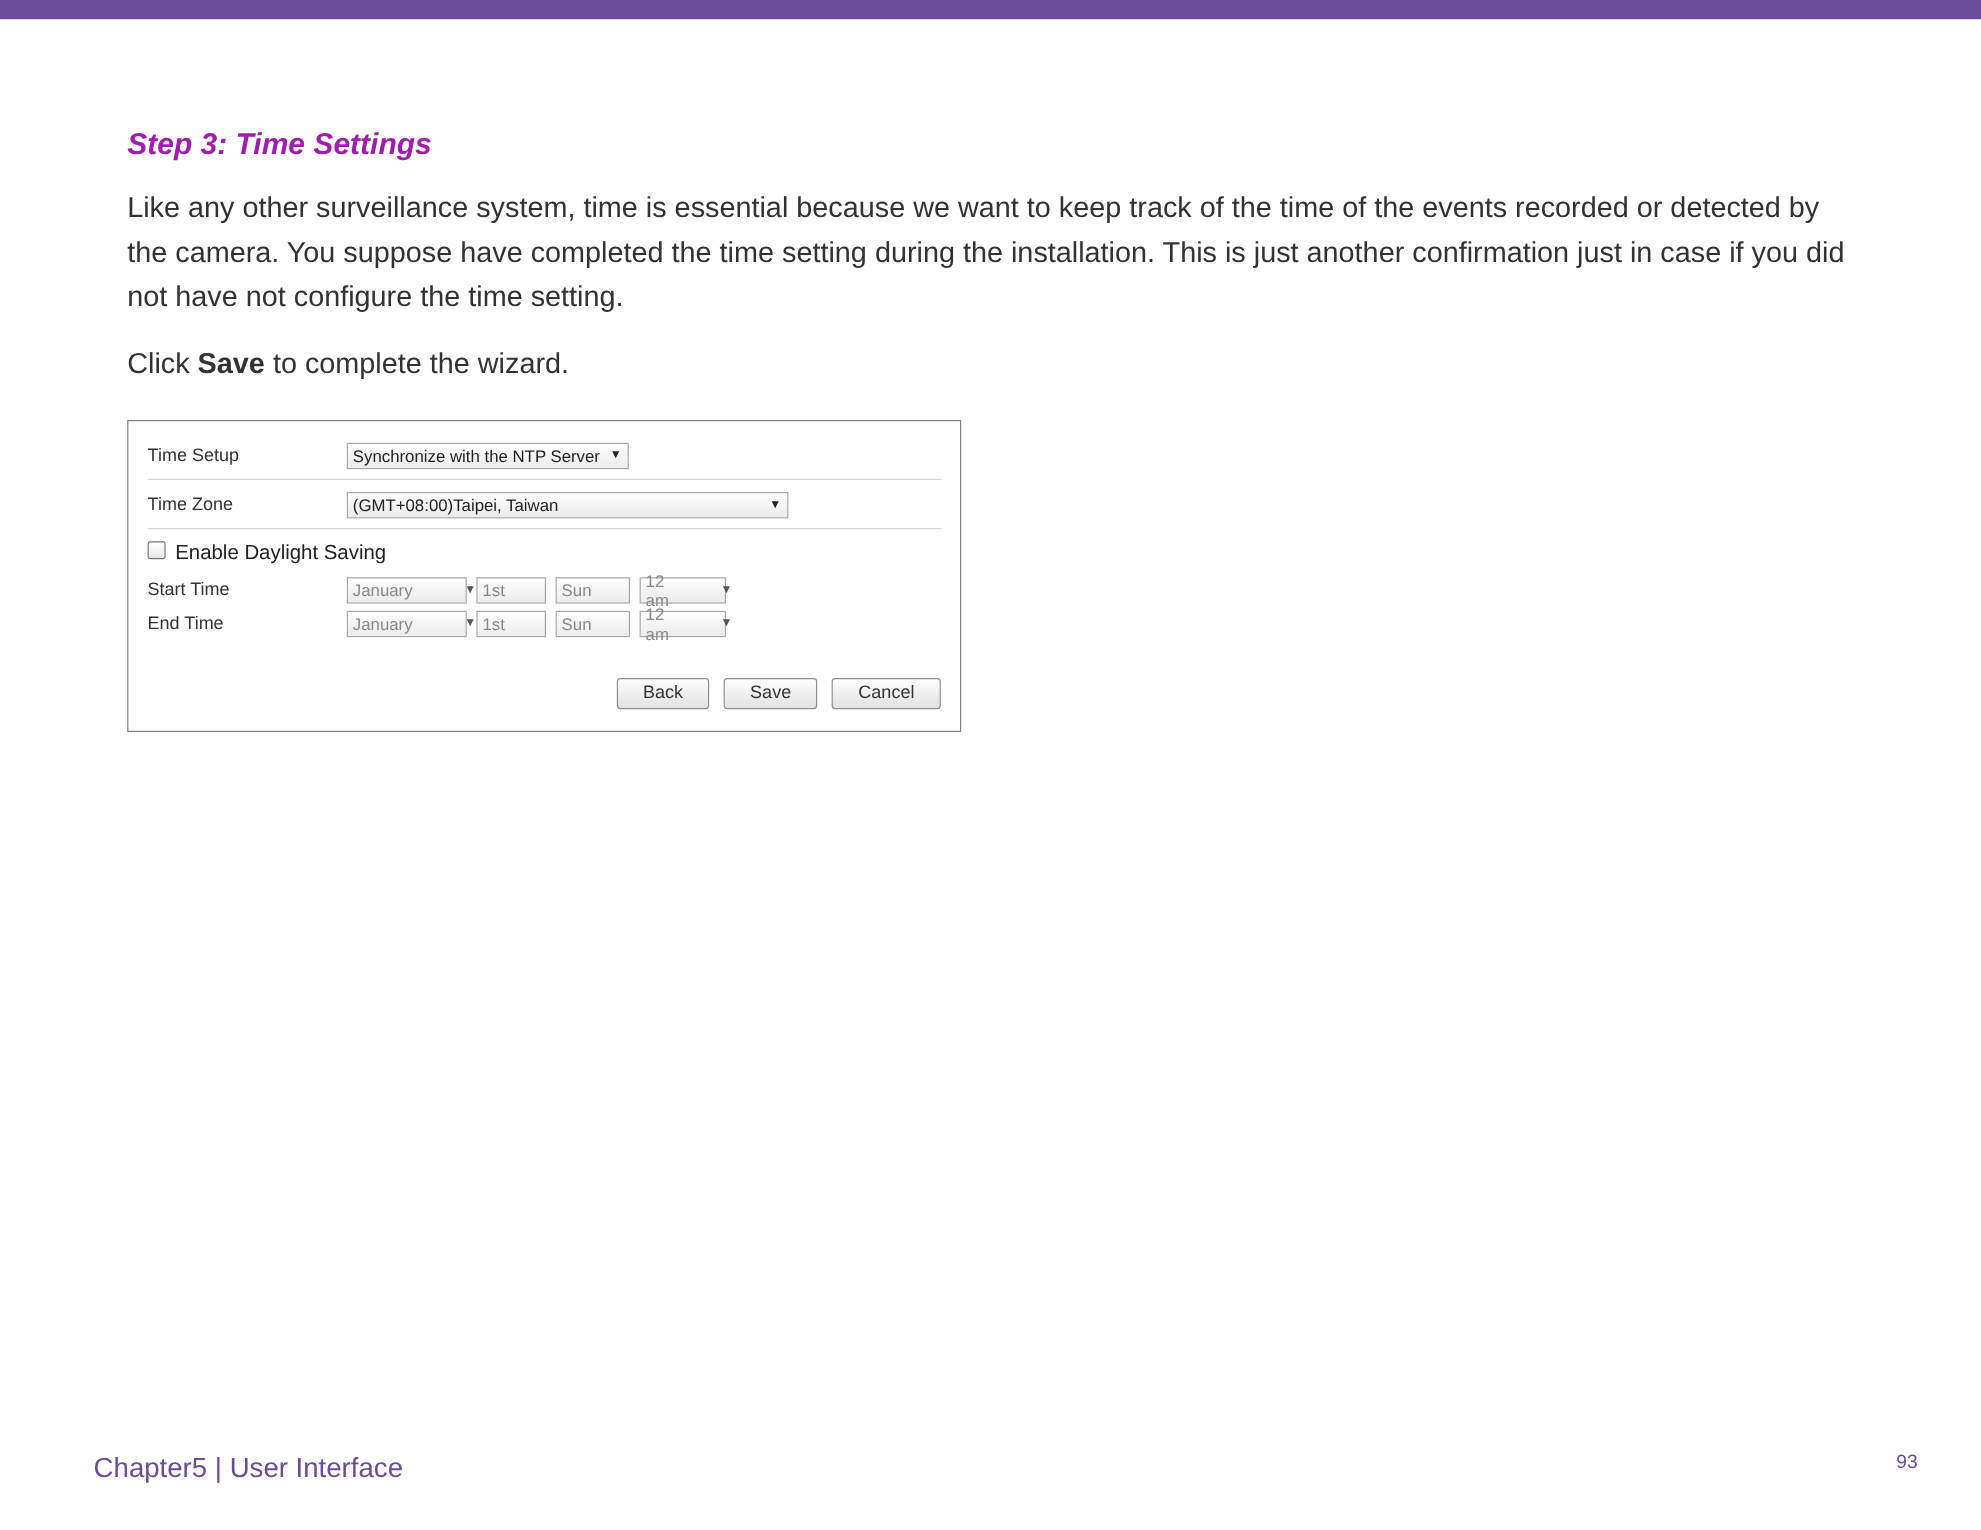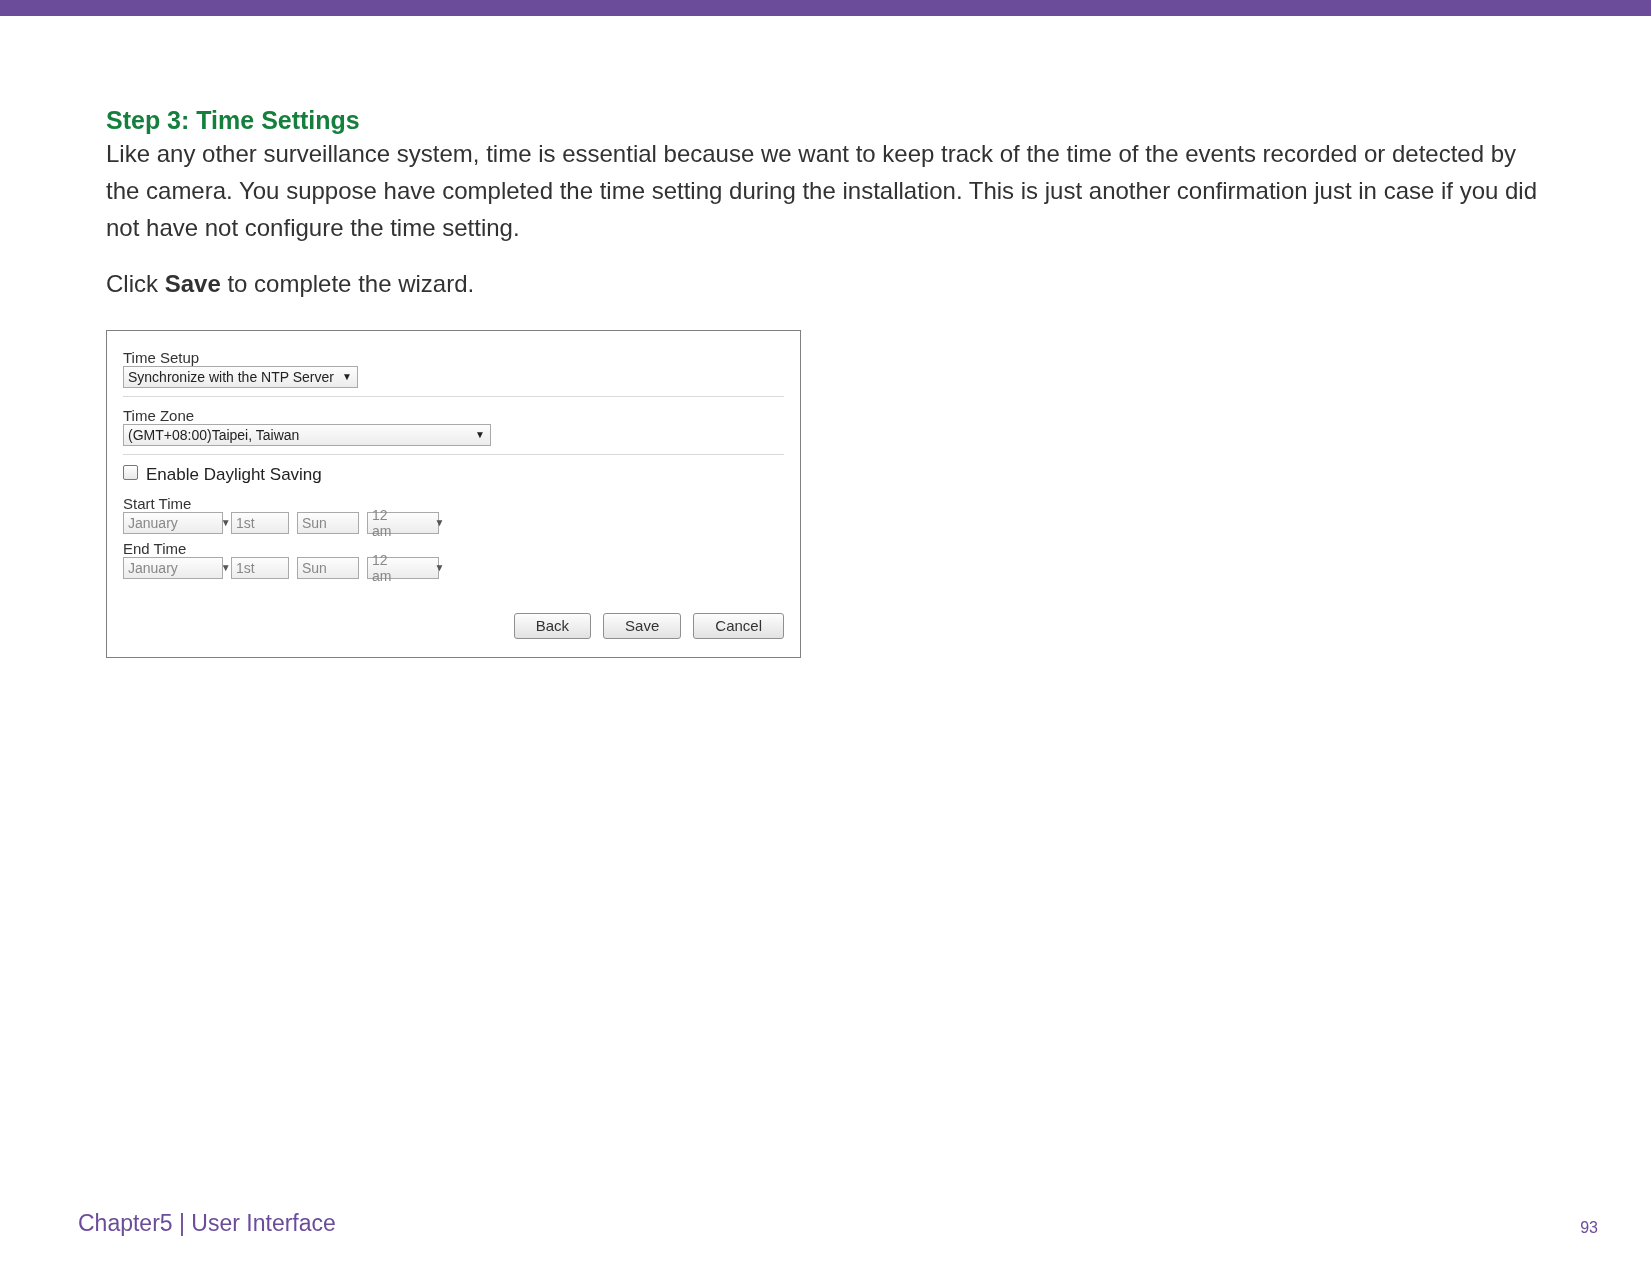--- a/index.html
+++ b/index.html
@@ -18,21 +18,23 @@
   }
   .page {
     position: relative;
     width: 1651px;
     height: 1259px;
     padding: 90px 106px 0 106px;
   }
   .step-title {
     font-size: 25px;
     font-weight: bold;
-    color: #15803d;
+    color: #a21caf;
+    margin-bottom: 20px;
+    font-style: italic;
   }
   .body-text {
     font-size: 24px;
     color: #333232;
     line-height: 1.55;
     margin-bottom: 18px;
   }
   .body-text .bold { font-weight: bold; }
   
   .panel {
@@ -44,23 +46,23 @@
     margin-top: 28px;
     background: #fff;
   }
   .panel-title {
     font-size: 20px;
     color: #333;
     margin-bottom: 10px;
   }
   .row {
     display: flex;
+    align-items: center;
     margin: 6px 0;
     font-size: 15px;
-    flex-direction: column;
   }
   .row-label {
     width: 166px;
     color: #333;
     font-size: 15px;
   }
   .sel {
     display: inline-flex;
     align-items: center;
     justify-content: space-between;
@@ -120,21 +122,21 @@
     justify-content: center;
     padding: 0 21px;
   }
   .footer {
     position: absolute;
     left: 78px;
     bottom: 38px;
     width: 1520px;
     display: flex;
     justify-content: space-between;
-    align-items: flex-end;
+    align-items: flex-start;
     gap: 22px;
   }
   .footer-left {
     font-size: 23px;
     color: #6b4c9a;
   }
   .footer-right {
     font-size: 16px;
     color: #6b4c9a;
   }

